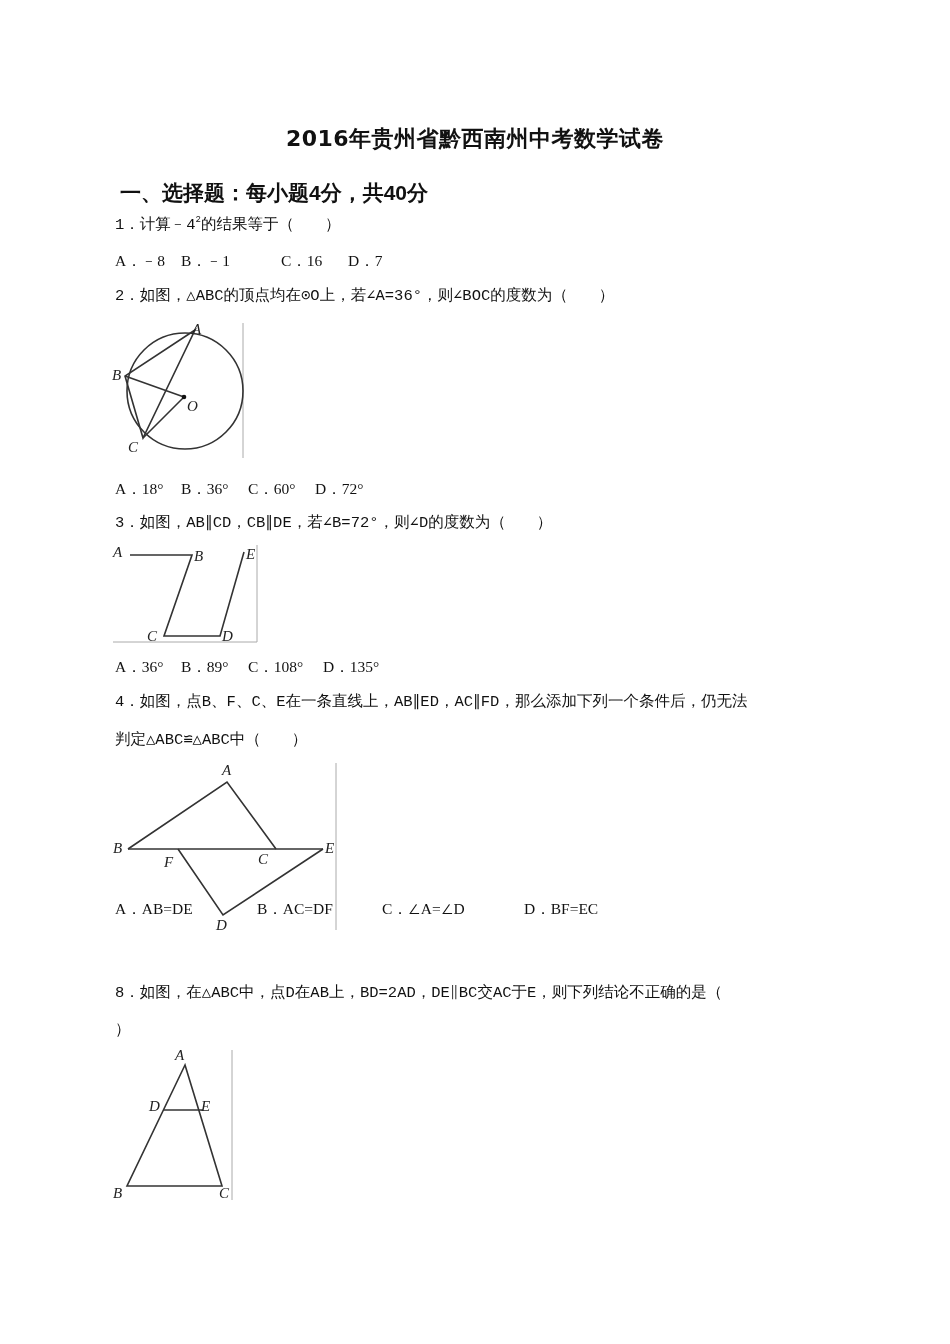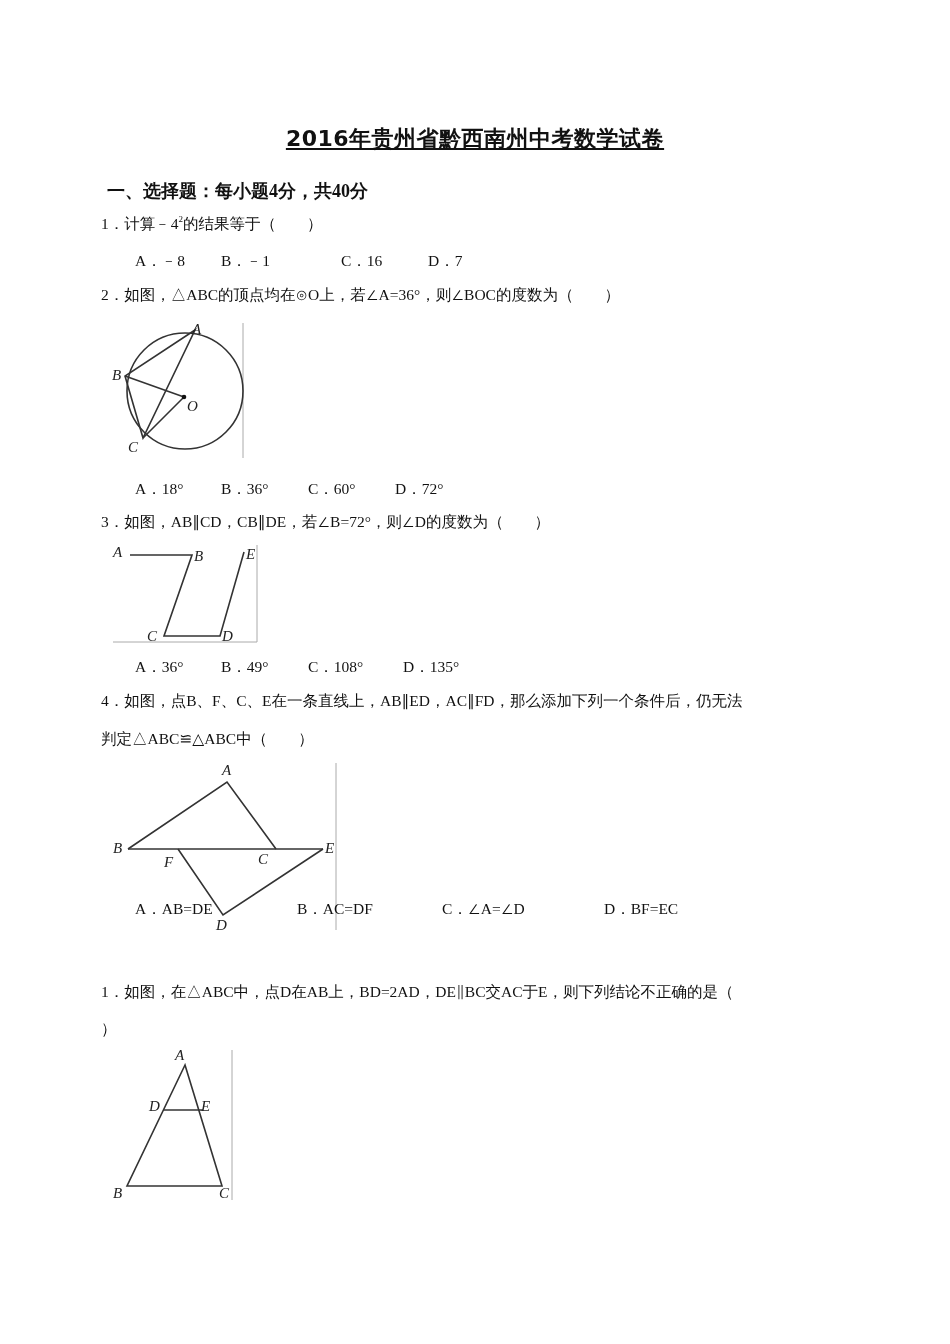--- a/index.html
+++ b/index.html
@@ -1,26 +1,26 @@
 <!DOCTYPE html>
 <html><head>
 <meta charset="utf-8">
 <style>
   html, body { margin:0; padding:0; background:#fff; }
   body { width:950px; height:1344px; position:relative; overflow:hidden;
          font-family:"Liberation Serif","DejaVu Serif",serif; color:#111; }
   .abs { position:absolute; }
   .title { left:0; width:950px; top:124px; text-align:center; font-size:22px; font-weight:bold;
-           font-family:"DejaVu Sans","Liberation Sans",sans-serif; letter-spacing:0.5px;text-decoration:underline; }
-  .section { left:107px; top:179px; font-size:18px; font-weight:bold;
-             font-family:Liberation Serif, serif; }
-  .line { left:101px; font-size:15.5px; white-space:nowrap;
-          font-family:Liberation Serif, serif;text-align:right; }
+           font-family:"DejaVu Sans","Liberation Sans",sans-serif; letter-spacing:0.5px; }
+  .section { left:120px; top:179px; font-size:21px; font-weight:bold;
+             font-family:Liberation Sans, sans-serif; }
+  .line { left:115px; font-size:15.5px; white-space:nowrap;
+          font-family:Liberation Mono, monospace;text-align:right; }
   .opts { left:115px; font-size:15.5px; white-space:nowrap; font-family:"Liberation Serif",serif; }
-  .opts span { display:inline-block;margin-left:20px; }
+  .opts span { display:inline-block; }
   sup { font-size:9px; vertical-align:7px; }
   svg text { font-family:"Liberation Serif",serif; font-style:italic; font-size:15px; fill:#222; }
   svg line, svg polyline, svg polygon, svg circle.c { stroke:#333; stroke-width:1.6; fill:none; }
 </style>
 </head>
 <body>
 
 <div class="abs title">2016年贵州省黔西南州中考数学试卷</div>
 <div class="abs section">一、选择题：每小题4分，共40分</div>
 
@@ -53,42 +53,42 @@
   <line x1="152" y1="5" x2="152" y2="102" style="stroke:#aaa;stroke-width:1"></line>
   <line x1="8" y1="102" x2="152" y2="102" style="stroke:#aaa;stroke-width:1"></line>
   <polyline points="25,15 87,15 59,96 115,96 139,12"></polyline>
   <text x="8" y="17">A</text>
   <text x="89" y="21">B</text>
   <text x="141" y="19">E</text>
   <text x="42" y="101">C</text>
   <text x="117" y="101">D</text>
 </svg>
 <div class="abs opts" style="top:657px">
-  <span style="width:66px">A．36°</span><span style="width:67px">B．49°</span><span style="width:75px">C．108°</span><span>D．135°</span>
+  <span style="width:66px">A．36°</span><span style="width:67px">B．89°</span><span style="width:75px">C．108°</span><span>D．135°</span>
 </div>
 
 <div class="abs line" style="top:691px">4．如图，点B、F、C、E在一条直线上，AB∥ED，AC∥FD，那么添加下列一个条件后，仍无法</div>
 <div class="abs line" style="top:729px">判定△ABC≌△ABC中（　　）</div>
 <svg class="abs" style="left:105px;top:755px" width="240" height="180">
   <line x1="231" y1="8" x2="231" y2="175" style="stroke:#aaa;stroke-width:1"></line>
   <line x1="23" y1="94" x2="218" y2="94"></line>
   <polyline points="23,94 122,27 171,94"></polyline>
   <polyline points="73,94 118,160 218,94"></polyline>
   <text x="117" y="20">A</text>
   <text x="8" y="98">B</text>
   <text x="59" y="112">F</text>
   <text x="153" y="109">C</text>
   <text x="220" y="98">E</text>
   <text x="111" y="175">D</text>
 </svg>
 <div class="abs opts" style="top:899px">
   <span style="width:142px">A．AB=DE</span><span style="width:125px">B．AC=DF</span><span style="width:142px">C．∠A=∠D</span><span>D．BF=EC</span>
 </div>
 
-<div class="abs line" style="top:982px">1．如图，在△ABC中，点D在AB上，BD=2AD，DE∥BC交AC于E，则下列结论不正确的是（</div>
+<div class="abs line" style="top:982px">8．如图，在△ABC中，点D在AB上，BD=2AD，DE∥BC交AC于E，则下列结论不正确的是（</div>
 <div class="abs line" style="top:1019px">）</div>
 <svg class="abs" style="left:105px;top:1040px" width="140" height="165">
   <line x1="127" y1="10" x2="127" y2="160" style="stroke:#aaa;stroke-width:1"></line>
   <polygon points="80,25 22,146 117,146"></polygon>
   <line x1="58" y1="70" x2="98" y2="70"></line>
   <text x="70" y="20">A</text>
   <text x="44" y="71">D</text>
   <text x="96" y="71">E</text>
   <text x="8" y="158">B</text>
   <text x="114" y="158">C</text>

